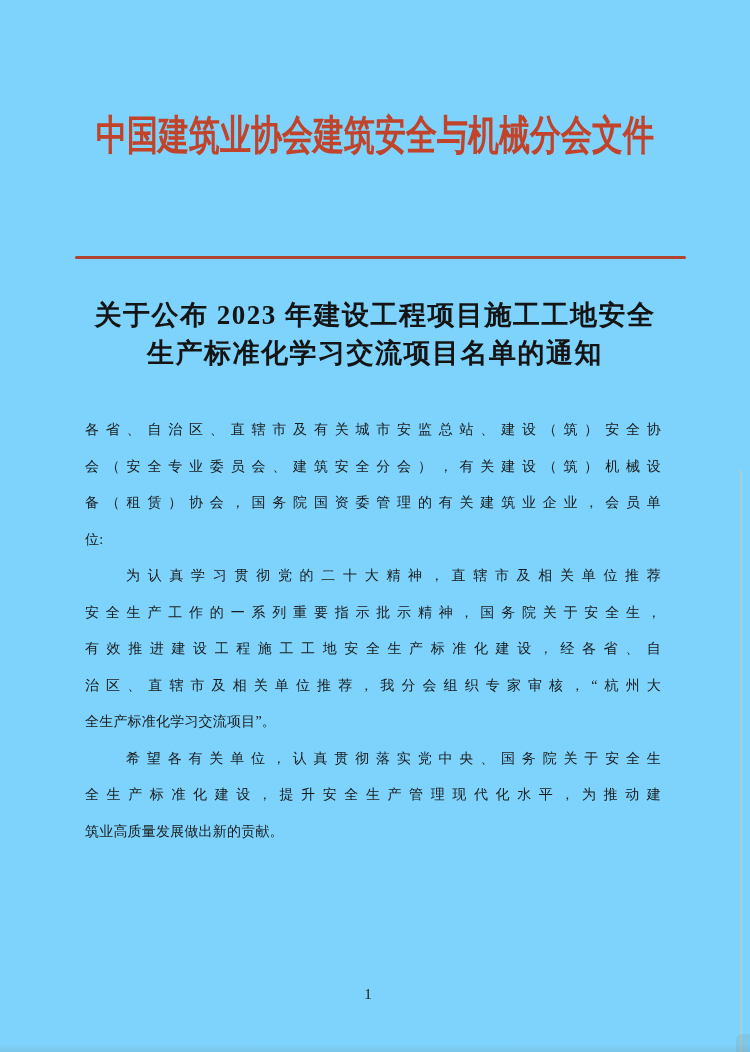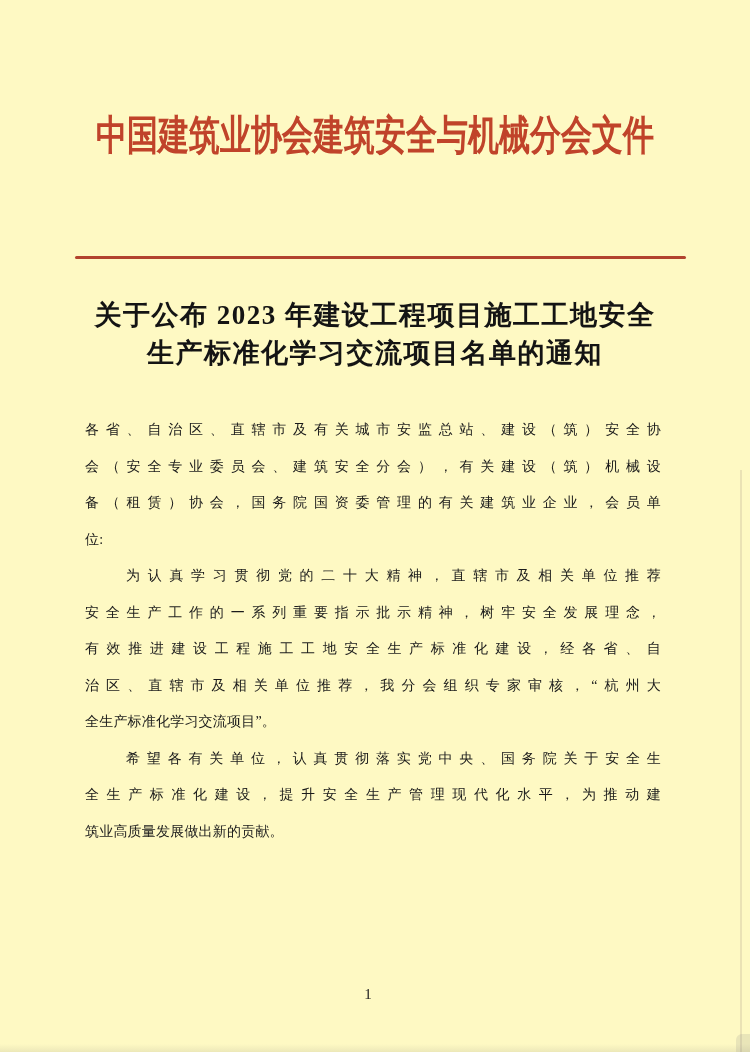--- a/index.html
+++ b/index.html
@@ -4,21 +4,21 @@
 <style>
   html, body {
     margin: 0;
     padding: 0;
     background: #ffffff;
   }
   .page {
     position: relative;
     width: 750px;
     height: 1052px;
-    background: #fef9c3;
+    background: #7dd3fc;
     overflow: hidden;
     font-family: "Liberation Serif", "DejaVu Serif", serif;
   }
   
   .org-title {
     position: absolute;
     top: 111px;
     left: 0;
     width: 750px;
     height: 50px;
@@ -147,21 +147,21 @@
 
     <div>
       <div class="bl">各省、自治区、直辖市及有关城市安监总站、建设（筑）安全协</div>
       <div class="bl">会（安全专业委员会、建筑安全分会），有关建设（筑）机械设</div>
       <div class="bl">备（租赁）协会，国务院国资委管理的有关建筑业企业，会员单</div>
       <div class="bl last">位:</div>
     </div>
 
     <div>
       <div class="bl indent">为认真学习贯彻党的二十大精神，直辖市及相关单位推荐</div>
-      <div class="bl">安全生产工作的一系列重要指示批示精神，树牢安全发展理念，</div>
+      <div class="bl">安全生产工作的一系列重要指示批示精神，国务院关于安全生，</div>
       <div class="bl">有效推进建设工程施工工地安全生产标准化建设，经各省、自</div>
       <div class="bl">治区、直辖市及相关单位推荐，我分会组织专家审核，“杭州大</div>
       <div class="bl last">全生产标准化学习交流项目”。</div>
     </div>
 
     <div>
       <div class="bl indent">希望各有关单位，认真贯彻落实党中央、国务院关于安全生</div>
       <div class="bl">全生产标准化建设，提升安全生产管理现代化水平，为推动建</div>
       <div class="bl last">筑业高质量发展做出新的贡献。</div>
     </div>

